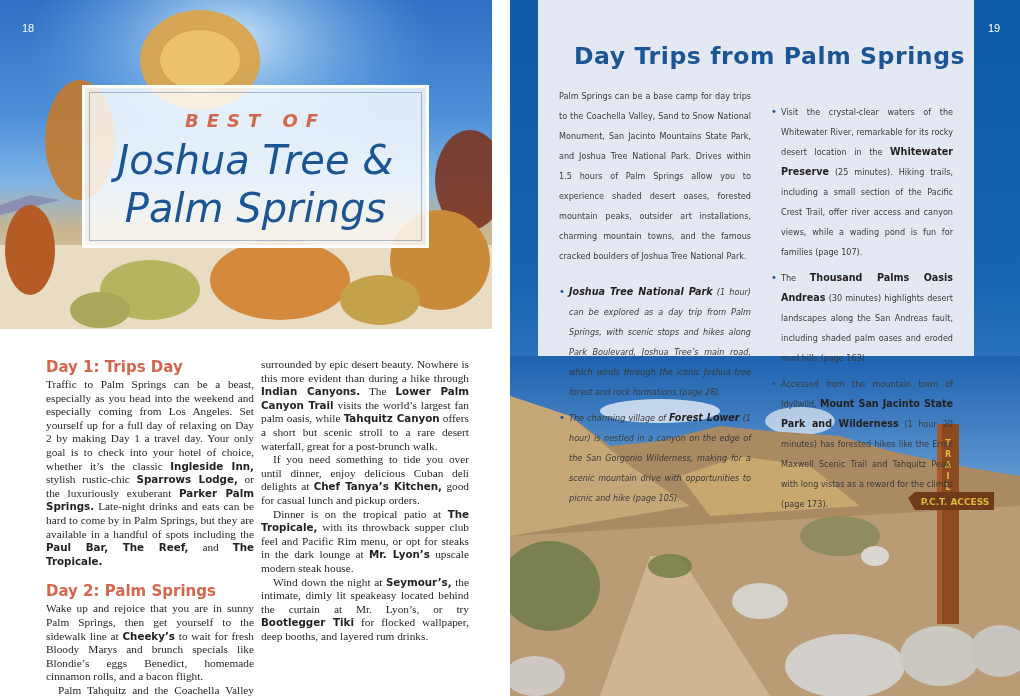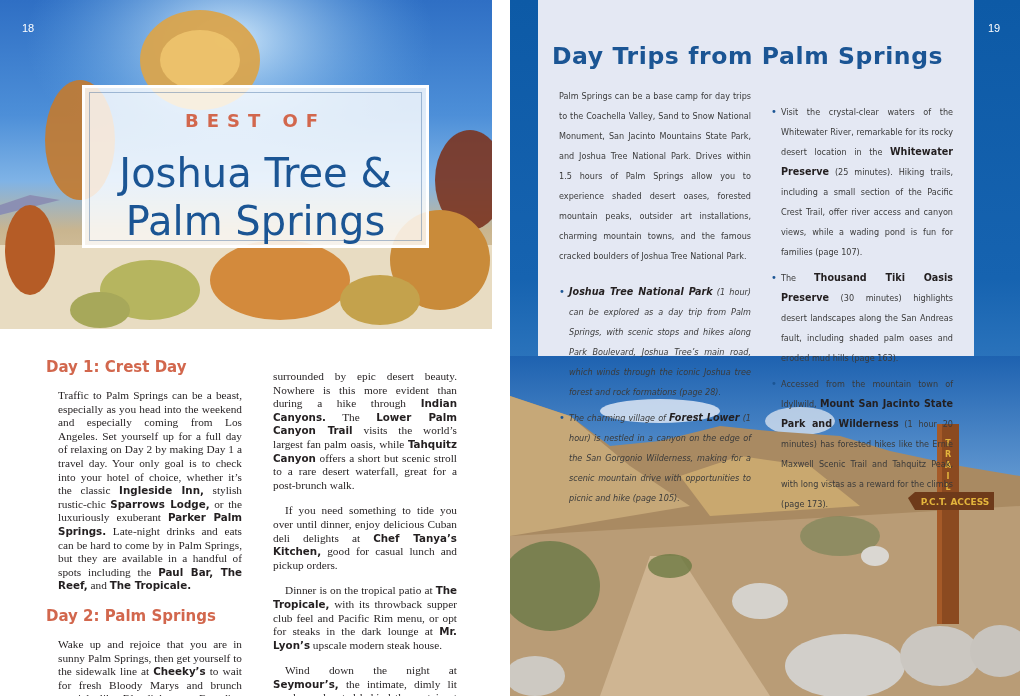--- a/index.html
+++ b/index.html
@@ -2,49 +2,49 @@
 <html><head>
 <meta charset="utf-8">
 <style>
   * { box-sizing: border-box; margin: 0; padding: 0; }
   html, body { width: 1020px; height: 696px; overflow: hidden; background: #fff; }
   body { position: relative; font-family: "Liberation Serif", serif; }
 
   
   .left-page { position: absolute; left: 0; top: 0; width: 510px; height: 696px; background: #fff; overflow: hidden; }
   .hero { position: absolute; left: 0; top: 0; width: 492px; height: 329px; overflow: hidden;
-    background: linear-gradient(180deg, #2f6fc4 0%, #4d8fd8 35%, #7fb3e6 55%, #c9b58f 70%, #d8c5a2 85%, #e7dcc6 100%); }
+    background: linear-gradient(180deg, #2f6fc4 0%, #4d8fd8 35%, #7fb3e6 55%, #c9b58f 70%, #d8c5a2 85%, #e7dcc6 100%); font-style: italic; }
   .hero svg { position: absolute; left: 0; top: 0; }
   .page-num { position: absolute; font-family: "Liberation Sans", sans-serif; font-weight: normal; font-size: 11px; color: #fff; }
   .page-num.left { left: 22px; top: 22px; }
   .page-num.right { left: 988px; top: 22px; }
 
   .title-box { position: absolute; left: 82px; top: 85px; width: 347px; height: 163px;
     background: rgba(255,255,255,0.82); border: 3px solid rgba(255,255,255,0.95); }
   .title-box .inner { position: absolute; left: 4px; top: 4px; right: 4px; bottom: 4px; border: 1px solid rgba(30,80,140,0.35); }
   .best-of { position: absolute; left: 0; right: 0; top: 22px; text-align: center; font-family: "DejaVu Sans", sans-serif;
     font-size: 18px; letter-spacing: 8px; color: #d2674d; font-weight: bold; }
   .main-title { position: absolute; left: 0; right: 0; top: 48px; text-align: center; font-family: "DejaVu Sans", sans-serif;
-    font-size: 40px; line-height: 48px; color: #1b5594; font-weight: normal; margin-top: 13px; }
+    font-size: 40px; line-height: 48px; color: #1b5594; font-weight: normal; }
 
   .col { position: absolute; top: 358px; width: 208px; font-size: 11.3px; line-height: 13.6px; color: #231f20; text-align: justify; }
   .col.c1 { left: 46px; }
   .col.c2 { left: 261px; }
   .col h2 { font-family: "DejaVu Sans", sans-serif; font-size: 15px; color: #d2674d; font-weight: bold; line-height: 19px; margin-bottom: 1px; }
-  .col p { margin: 12px; }
+  .col p { margin: 0; }
   .col p.indent { text-indent: 12px; }
   .col b { font-family: "DejaVu Sans", sans-serif; font-size: 10.3px; font-weight: bold; }
   .col h2.second { margin-top: 14px; }
 
   
   .right-page { position: absolute; left: 510px; top: 0; width: 510px; height: 696px; overflow: hidden;
     background: linear-gradient(180deg, #0d5aa6 0%, #1663b0 40%, #3a7fc4 60%, #7aa9d6 68%); }
   .photo2 { position: absolute; left: 0; top: 356px; width: 510px; height: 340px; }
   .panel { position: absolute; left: 28px; top: 0; width: 436px; height: 356px; background: #e4e8f3; }
-  .panel h1 { position: absolute; left: 14px; top: 42px; font-family: "DejaVu Sans", sans-serif; font-size: 23.5px;
+  .panel h1 { position: absolute; left: 36px; top: 42px; font-family: "DejaVu Sans", sans-serif; font-size: 23.5px;
     color: #1b5594; font-weight: bold; letter-spacing: 0.6px; }
   .pcol { position: absolute; top: 86px; width: 192px; font-family: "DejaVu Sans", sans-serif; font-size: 8.1px; line-height: 20px;
     color: #3a3a3a; text-align: justify; }
   .pcol.p1 { left: 21px; }
   .pcol.p2 { left: 233px; width: 182px; }
   .pcol ul { list-style: none; }
   .pcol li { position: relative; padding-left: 10px; margin-top: 6px; }
   .pcol li:first-child { margin-top: 16px; }
   .pcol.p1 ul { margin-top: 6px; font-style: italic; }
   .pcol li::before { content: "•"; position: absolute; left: 0; top: 0; color: #1b5594; font-size: 10px; }
@@ -81,21 +81,21 @@
       <div class="best-of">BEST OF</div>
       <div class="main-title">
         <div>Joshua Tree &amp;</div>
         <div>Palm Springs</div>
       </div>
     </div>
   </div>
   <div class="page-num left">18</div>
 
   <div class="col c1">
-    <h2>Day 1: Crest Day</h2>
+    <h2>Day 1: Trips Day</h2>
     <p>Traffic to Palm Springs can be a beast, especially as you head into the weekend and especially coming from Los Angeles. Set yourself up for a full day of relaxing on Day 2 by making Day 1 a travel day. Your only goal is to check into your hotel of choice, whether it’s the classic <b>Ingleside Inn,</b> stylish rustic-chic <b>Sparrows Lodge,</b> or the luxuriously exuberant <b>Parker Palm Springs.</b> Late-night drinks and eats can be hard to come by in Palm Springs, but they are available in a handful of spots including the <b>Paul Bar, The Reef,</b> and <b>The Tropicale.</b></p>
     <h2 class="second">Day 2: Palm Springs</h2>
     <p>Wake up and rejoice that you are in sunny Palm Springs, then get yourself to the sidewalk line at <b>Cheeky’s</b> to wait for fresh Bloody Marys and brunch specials like Blondie’s eggs Benedict, homemade cinnamon rolls, and a bacon flight.</p>
     <p class="indent">Palm Tahquitz and the Coachella Valley are</p>
   </div>
 
   <div class="col c2">
     <p>surrounded by epic desert beauty. Nowhere is this more evident than during a hike through <b>Indian Canyons.</b> The <b>Lower Palm Canyon Trail</b> visits the world’s largest fan palm oasis, while <b>Tahquitz Canyon</b> offers a short but scenic stroll to a rare desert waterfall, great for a post-brunch walk.</p>
     <p class="indent">If you need something to tide you over until dinner, enjoy delicious Cuban deli delights at <b>Chef Tanya’s Kitchen,</b> good for casual lunch and pickup orders.</p>
     <p class="indent">Dinner is on the tropical patio at <b>The Tropicale,</b> with its throwback supper club feel and Pacific Rim menu, or opt for steaks in the dark lounge at <b>Mr. Lyon’s</b> upscale modern steak house.</p>
@@ -147,18 +147,18 @@
     <div class="pcol p1">
       <p>Palm Springs can be a base camp for day trips to the Coachella Valley, Sand to Snow National Monument, San Jacinto Mountains State Park, and Joshua Tree National Park. Drives within 1.5 hours of Palm Springs allow you to experience shaded desert oases, forested mountain peaks, outsider art installations, charming mountain towns, and the famous cracked boulders of Joshua Tree National Park.</p>
       <ul>
         <li><b>Joshua Tree National Park</b> (1 hour) can be explored as a day trip from Palm Springs, with scenic stops and hikes along Park Boulevard, Joshua Tree’s main road, which winds through the iconic Joshua tree forest and rock formations (page 28).</li>
         <li>The charming village of <b>Forest Lower</b> (1 hour) is nestled in a canyon on the edge of the San Gorgonio Wilderness, making for a scenic mountain drive with opportunities to picnic and hike (page 105).</li>
       </ul>
     </div>
     <div class="pcol p2">
       <ul>
         <li>Visit the crystal-clear waters of the Whitewater River, remarkable for its rocky desert location in the <b>Whitewater Preserve</b> (25 minutes). Hiking trails, including a small section of the Pacific Crest Trail, offer river access and canyon views, while a wading pond is fun for families (page 107).</li>
-        <li>The <b>Thousand Tiki Oasis Preserve</b> (30 minutes) highlights desert landscapes along the San Andreas fault, including shaded palm oases and eroded mud hills (page 163).</li>
+        <li>The <b>Thousand Palms Oasis Andreas</b> (30 minutes) highlights desert landscapes along the San Andreas fault, including shaded palm oases and eroded mud hills (page 163).</li>
         <li>Accessed from the mountain town of Idyllwild, <b>Mount San Jacinto State Park and Wilderness</b> (1 hour 20 minutes) has forested hikes like the Ernie Maxwell Scenic Trail and Tahquitz Peak, with long vistas as a reward for the climbs (page 173).</li>
       </ul>
     </div>
   </div>
 </div>
 
 </body></html>

